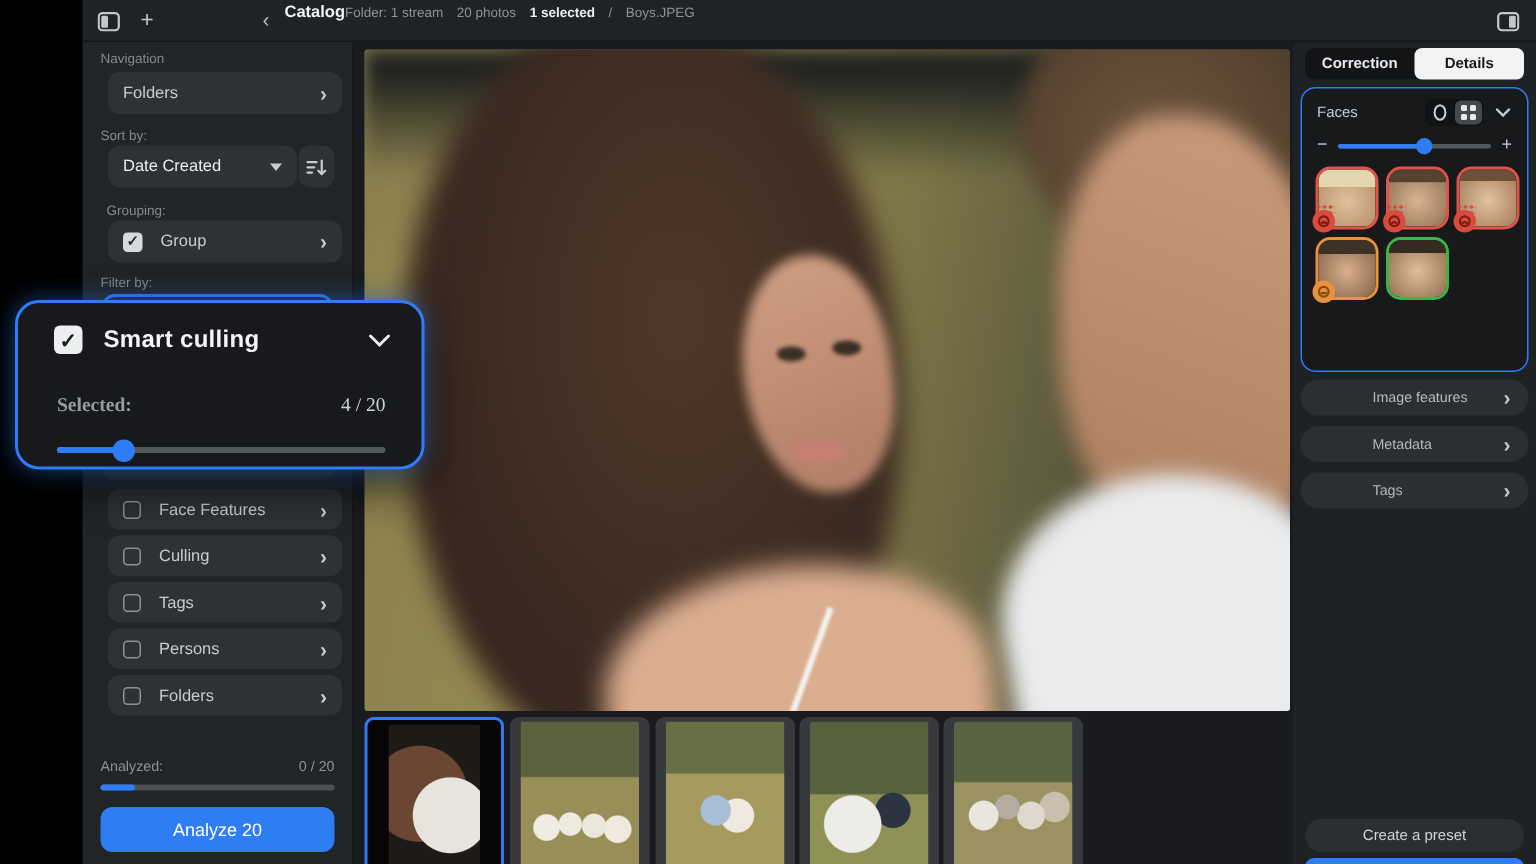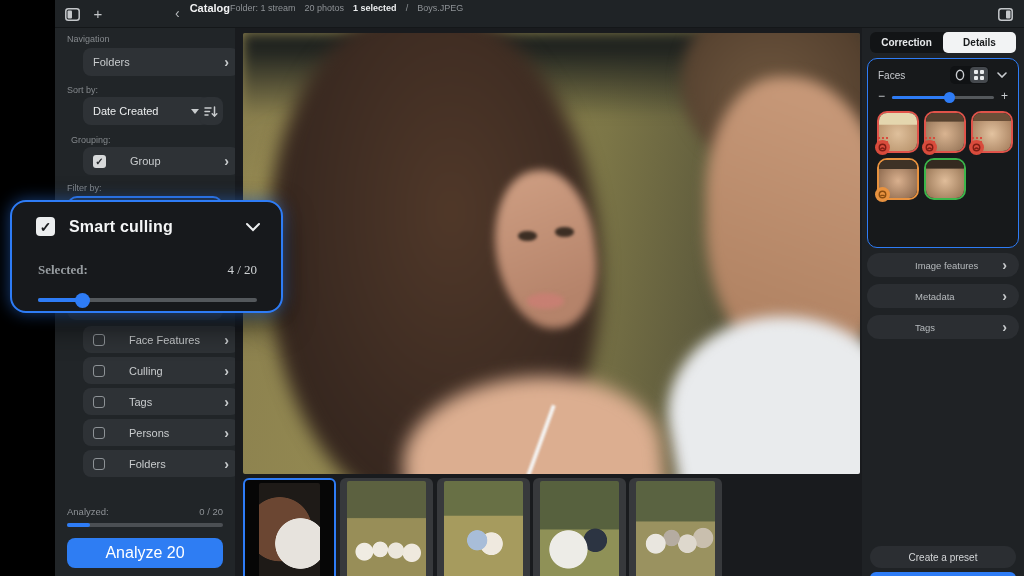--- a/index.html
+++ b/index.html
@@ -20,33 +20,33 @@
   .title-block { position:absolute; left:118px; top:2px; display:flex; gap:8px; align-items:flex-start; }
   .back-chevron { color:#b9bcbf; font-size:14px; line-height:22px; cursor:pointer; padding:0 2px; }
   .title-col { display:flex; }
   .catalog-title { color:#f2f3f4; font-size:11px; font-weight:bold; line-height:12px; }
   .subtitle { display:flex; gap:9px; font-size:9px; color:#8e9296; line-height:12px;align-items:flex-end; }
   .subtitle .sel { color:#eceeef; font-weight:bold; }
 
   
   .sidebar-left { left:55px; top:28px; width:180px; height:548px; background:#212528; }
   .sb-label { position:absolute; left:12px; font-size:9px; color:#85898d; }
-  .sb-row { position:absolute; left:28px; width:156px; height:28px; background:#2e3236; border-radius:8px; display:flex; align-items:center; padding:0 10px; gap:24px; cursor:pointer; }
+  .sb-row { position:absolute; left:17px; width:156px; height:28px; background:#2e3236; border-radius:8px; display:flex; align-items:center; padding:0 10px; gap:12px; cursor:pointer; }
   .sb-row .lbl { flex:1; font-size:11px; color:#c9ccce; }
   .chev { color:#c9ccce; font-size:14px; font-weight:bold; line-height:1; }
   .caret-down { width:0; height:0; border-left:4px solid transparent; border-right:4px solid transparent; border-top:5px solid #c9ccce; }
   .cb-empty { width:12px; height:12px; border:1.5px solid #8d9296; border-radius:3px; flex:none; }
   .cb-checked { width:13px; height:13px; background:#d7d9da; border-radius:3px; color:#26292c; font-size:10px; font-weight:bold; display:flex; align-items:center; justify-content:center; flex:none; }
   .sort-btn { position:absolute; left:144px; top:69px; width:24px; height:28px; background:#2e3236; border-radius:8px; display:flex; align-items:center; justify-content:center; cursor:pointer; }
   .behind-blue-row { position:absolute; left:12px; top:168px; width:156px; height:30px; border:2px solid #2e7cf6; border-radius:10px; background:#202427; }
   .hidden-row { position:absolute; left:12px; top:262px; width:156px; height:30px; background:#2e3236; border-radius:9px; }
   .analyzed-row { position:absolute; left:12px; top:478px; width:156px; display:flex; justify-content:space-between; font-size:9.5px; color:#8e9296; }
   .progress { position:absolute; left:12px; top:495px; width:156px; height:4px; background:#4b4f53; border-radius:2px; }
   .progress .fill { height:100%; width:15%; background:#2e7cf6; border-radius:2px; }
-  .analyze-btn { position:absolute; left:12px; top:510px; width:156px; height:30px; background:#2e7df3; border-radius:8px; color:#fff; font-size:16px; display:flex; align-items:center; justify-content:center; cursor:pointer; }
+  .analyze-btn { position:absolute; left:12px; top:510px; width:156px; height:30px; background:#2e7df3; border-radius:8px; color:#fff; font-size:12px; display:flex; align-items:center; justify-content:center; cursor:pointer; }
 
   
   .popup { left:10px; top:200px; width:273px; height:113px; background:#17191c; border:2px solid #2e7cf6; border-radius:16px; box-shadow:0 0 16px rgba(46,124,246,.5), 0 12px 30px rgba(0,0,0,.65); z-index:20; }
   .popup-header { position:absolute; left:24px; right:20px; top:15px; display:flex; align-items:center; gap:14px; }
   .popup-cb { width:19px; height:19px; background:#eceeef; border-radius:4px; color:#1b1d1f; font-size:14px; font-weight:bold; display:flex; align-items:center; justify-content:center; cursor:pointer; }
   .popup-title { flex:1; color:#f4f5f6; font-size:16px; font-weight:600; letter-spacing:.2px; }
   .popup-sel-row { position:absolute; left:26px; right:24px; top:60px; display:flex; justify-content:space-between; font-size:13px;font-family:Liberation Serif, serif; }
   .popup-sel-label { color:#979ca0; font-weight:bold; }
   .popup-sel-value { color:#cfd2d4; }
   .popup-slider { position:absolute; left:26px; right:24px; top:91px; height:14px; cursor:pointer; }

